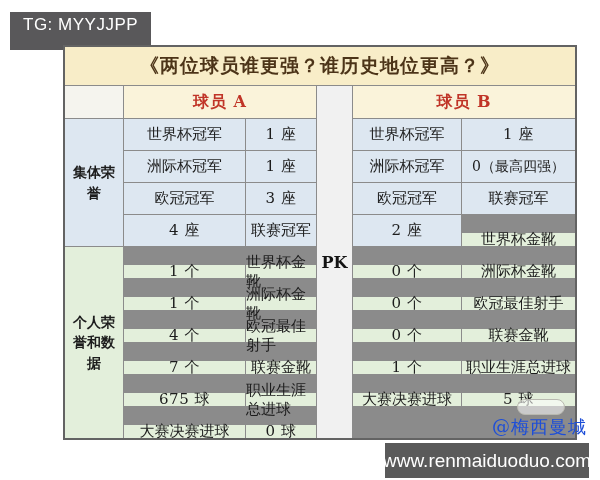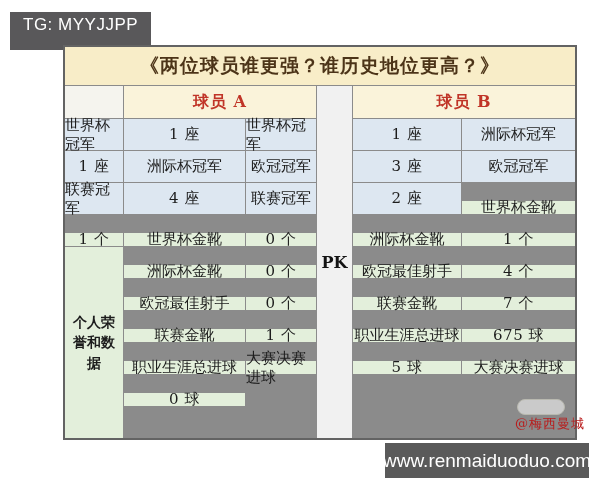--- a/index.html
+++ b/index.html
@@ -57,22 +57,22 @@
 
   
   .wm-sticker{
     position:absolute;left:517px;top:399px;width:46px;height:14px;
     border:1px solid #b9b9b0;border-radius:8px;
     background:rgba(255,255,255,.55);
     color:#b0b0a8;font-size:8px;display:flex;align-items:center;justify-content:center;
     font-family:"Liberation Sans",sans-serif;
   }
   .wm-text{
-    position:absolute;left:515px;top:415px;
-    color:#b91c1c;font-size:13px;letter-spacing:1px;
+    position:absolute;left:492px;top:415px;
+    color:#1d4ed8;font-size:18px;letter-spacing:1px;
   }
 
   
   .footer-bar{
     position:absolute;left:385px;top:443px;width:204px;height:35px;
     background:#5a5a5a;color:#ffffff;
     font-family:"Liberation Sans","DejaVu Sans",sans-serif;
     font-size:19px;display:flex;align-items:center;justify-content:center;
   }
 </style>
@@ -82,29 +82,31 @@
 <div class="tg-badge">TG: MYYJJPP</div>
 
 <div class="tbl">
   <div class="cell title-cell">《两位球员谁更强？谁历史地位更高？》</div>
 
   <div class="cell corner"></div>
   <div class="cell phead phead-a">球员 A</div>
   <div class="cell pk-cell">PK</div>
   <div class="cell phead phead-b">球员 B</div>
 
+  <div class="cell cat cat-collective">集体荣誉</div>
 
   <div class="cell blue metric">世界杯冠军</div>
   <div class="cell blue value">1 座</div>
   <div class="cell blue metric">世界杯冠军</div>
   <div class="cell blue value">1 座</div>
 
   <div class="cell blue metric">洲际杯冠军</div>
   <div class="cell blue value">1 座</div>
   <div class="cell blue metric">洲际杯冠军</div>
+  <div class="cell blue value value-wide">0（最高四强）</div>
 
   <div class="cell blue metric">欧冠冠军</div>
   <div class="cell blue value">3 座</div>
   <div class="cell blue metric">欧冠冠军</div>
 
   <div class="cell blue metric">联赛冠军</div>
   <div class="cell blue value">4 座</div>
   <div class="cell blue metric">联赛冠军</div>
   <div class="cell blue value">2 座</div>
 

